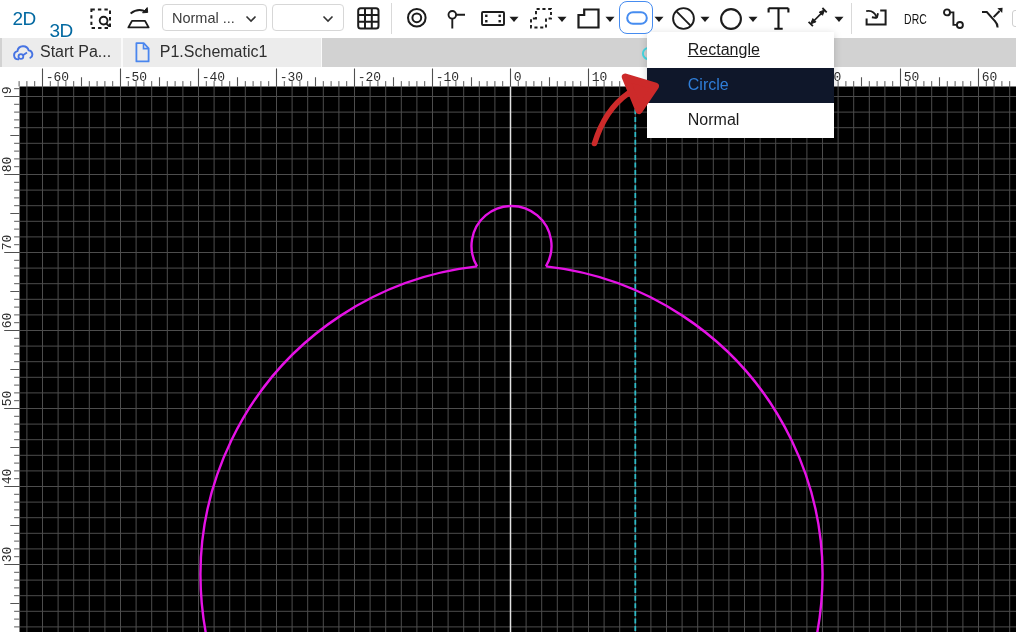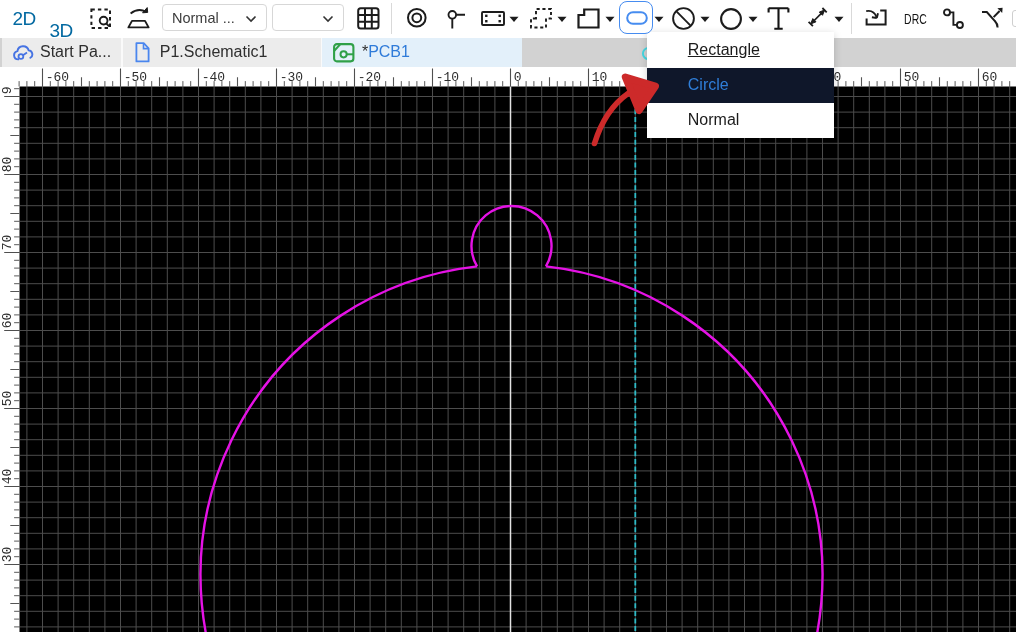--- a/index.html
+++ b/index.html
@@ -221,29 +221,20 @@
     </svg>
     <span class="tablabel" style="left:38px;">Start Pa...</span>
   </div>
   <div class="tab" style="left:122.8px; width:198.6px;">
     <svg class="abs" style="left:11.8px; top:4px;" width="15" height="21" viewBox="0 0 15 21">
       <path d="M1.4 1.2 H8.7 L13.6 6.3 V19.4 H1.4 Z" fill="none" stroke="#4a86ee" stroke-width="1.8" stroke-linejoin="round"></path>
       <path d="M8.5 1.5 V6.6 H13.4" fill="none" stroke="#4a86ee" stroke-width="1.6"></path>
     </svg>
     <span class="tablabel" style="left:37px;text-align:center;">P1.Schematic1</span>
   </div>
-  <div class="tab" style="left:322.4px; width:199.2px; background:#e3f0fa;">
-    <svg class="abs" style="left:10.8px; top:4.5px;" width="22" height="20" viewBox="0 0 22 20">
-      <rect x="1.1" y="1.1" width="19.3" height="17.3" rx="2.8" fill="none" stroke="#2fa048" stroke-width="2.1"></rect>
-      <path d="M1.3 7.8 L7.2 1.4" stroke="#2fa048" stroke-width="2"></path>
-      <circle cx="10.6" cy="11.3" r="3.1" fill="none" stroke="#2fa048" stroke-width="2"></circle>
-      <path d="M13.7 11.3 H20.2" stroke="#2fa048" stroke-width="2"></path>
-    </svg>
-    <span class="tablabel" style="left:39.5px; color:#2e2e2e;">*<span style="color:#2f7bd9;">PCB1</span></span>
-  </div>
 </div>
 
 <svg class="abs" style="left:638px; top:45px; z-index:5;" width="20" height="18" viewBox="0 0 20 18">
   <circle cx="10.5" cy="8.6" r="5.6" stroke="#45d8e2" stroke-width="2" fill="none"></circle>
 </svg>
 
 <div id="menu">
   <div class="mi" style="top:0; height:36.8px;">
       <span style="top:9.5px;text-decoration:underline;">Rectangle</span>
     </div>

